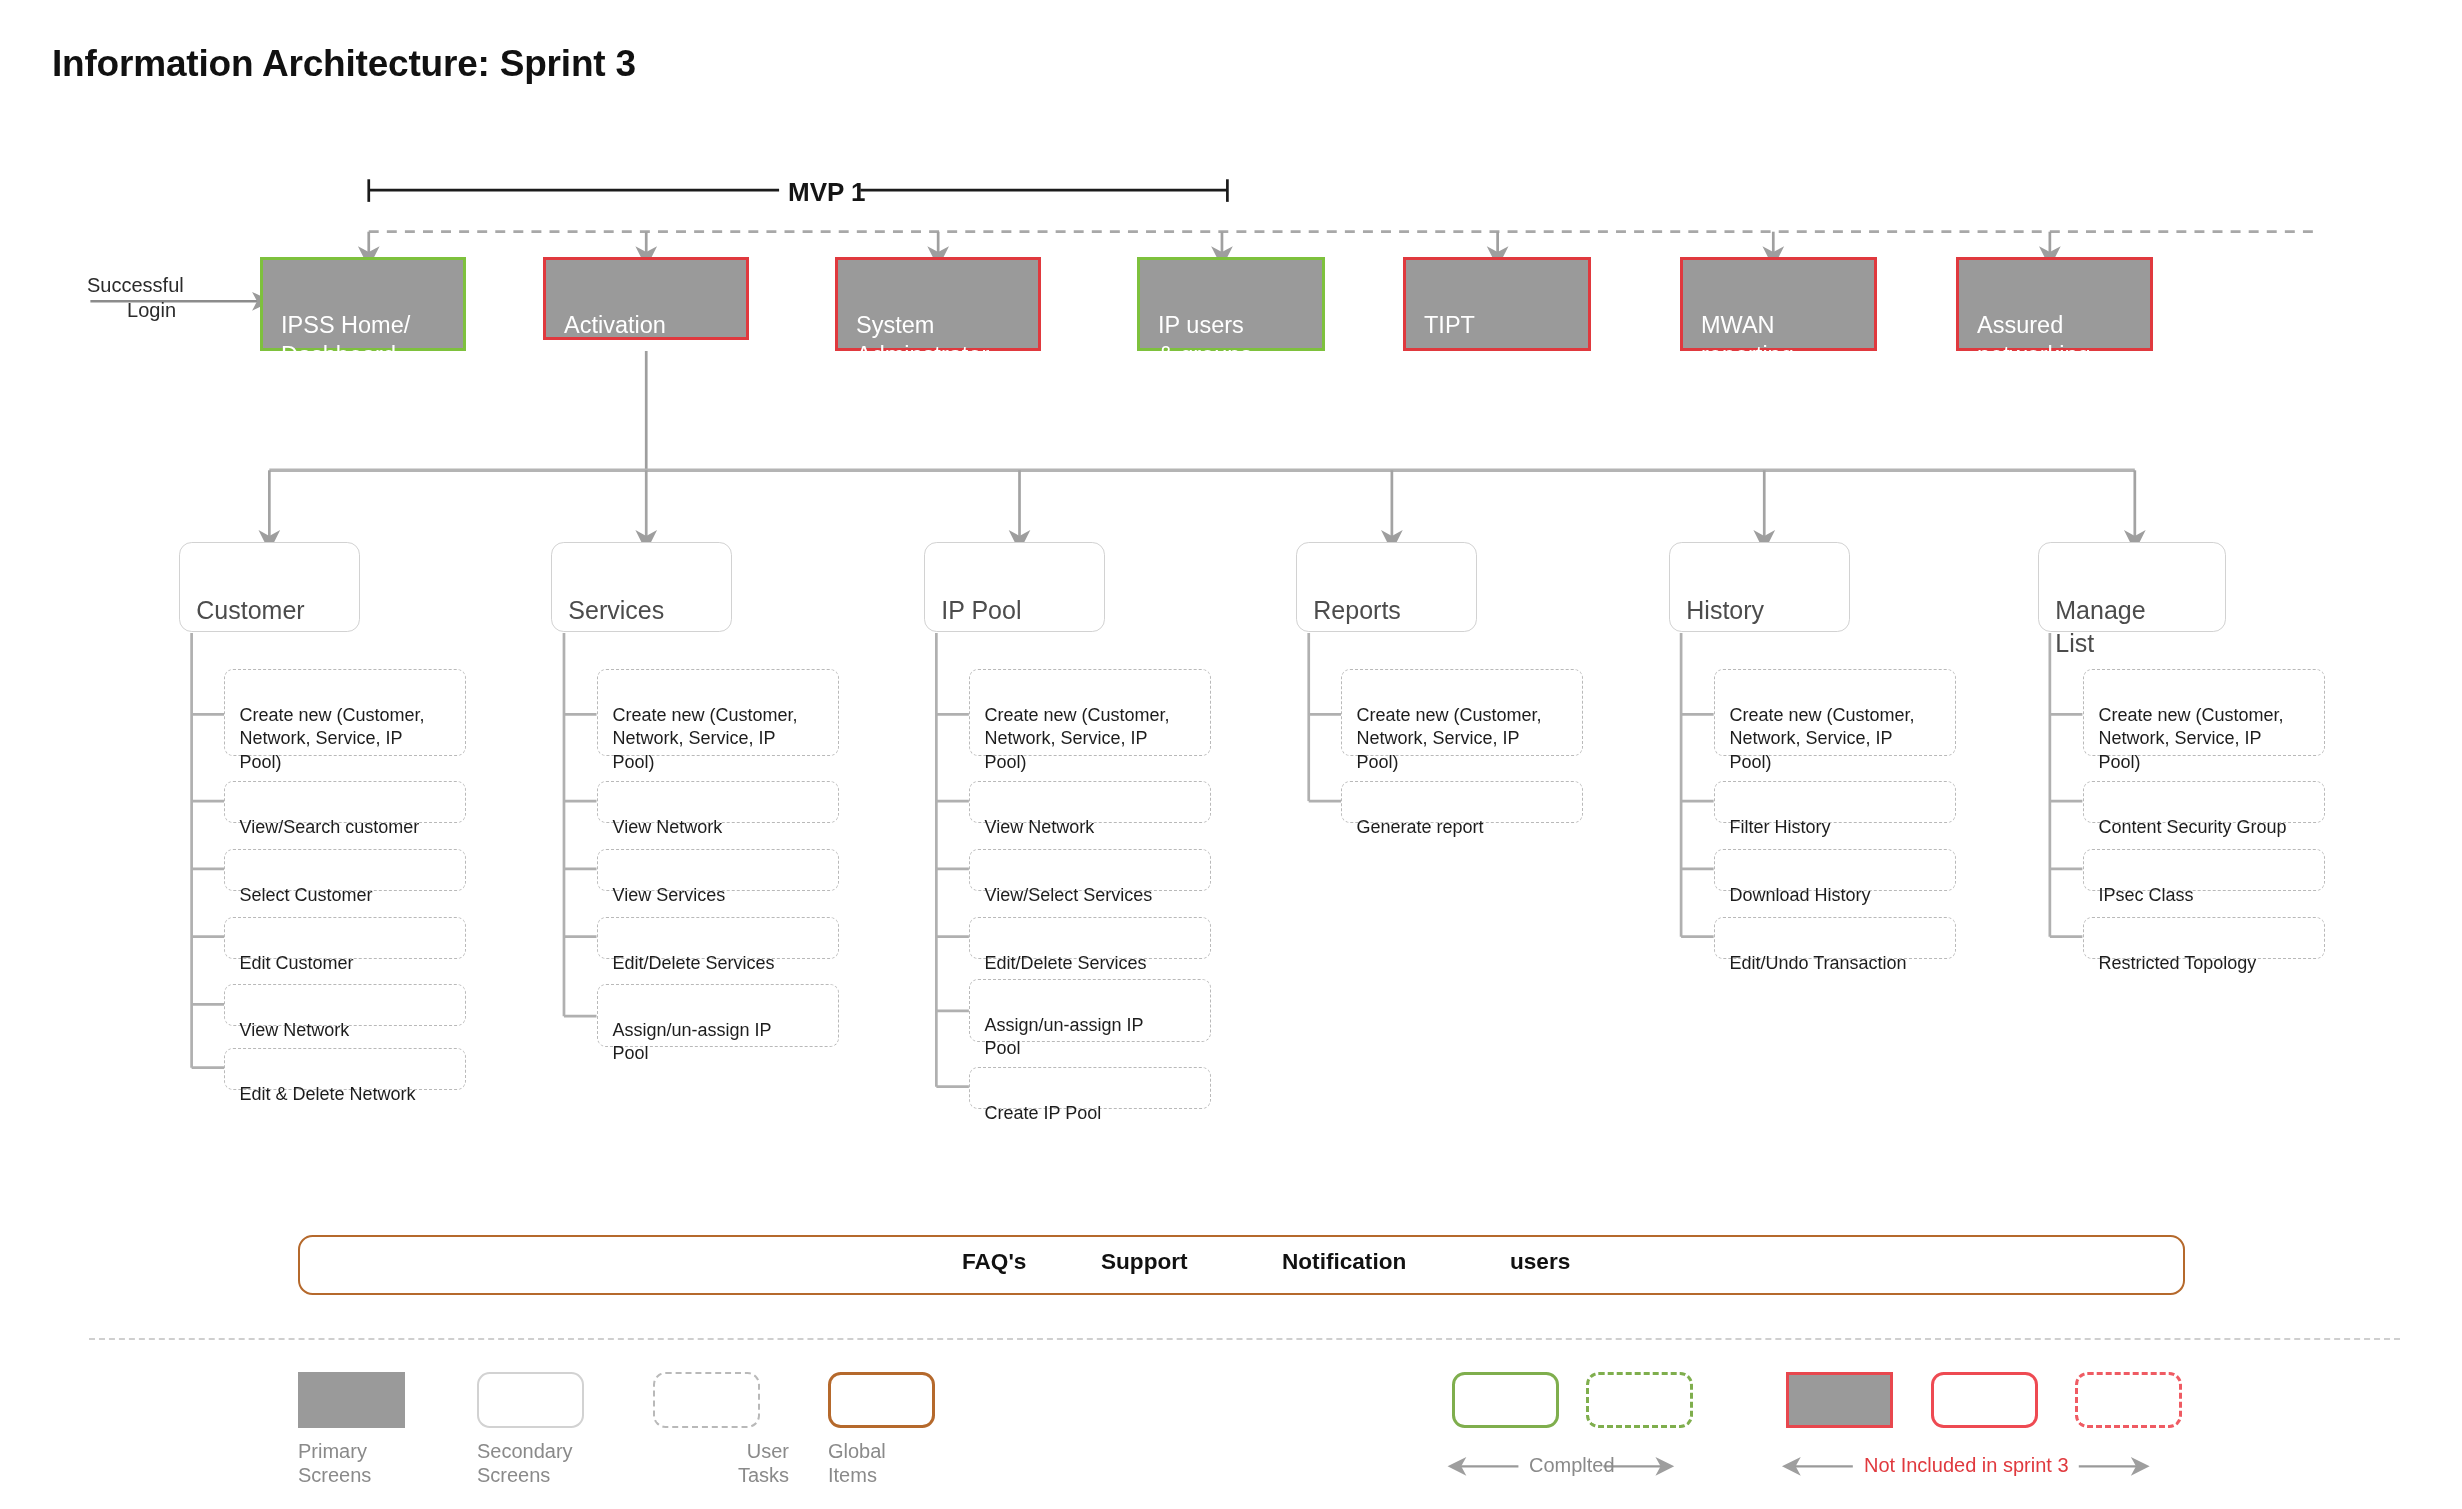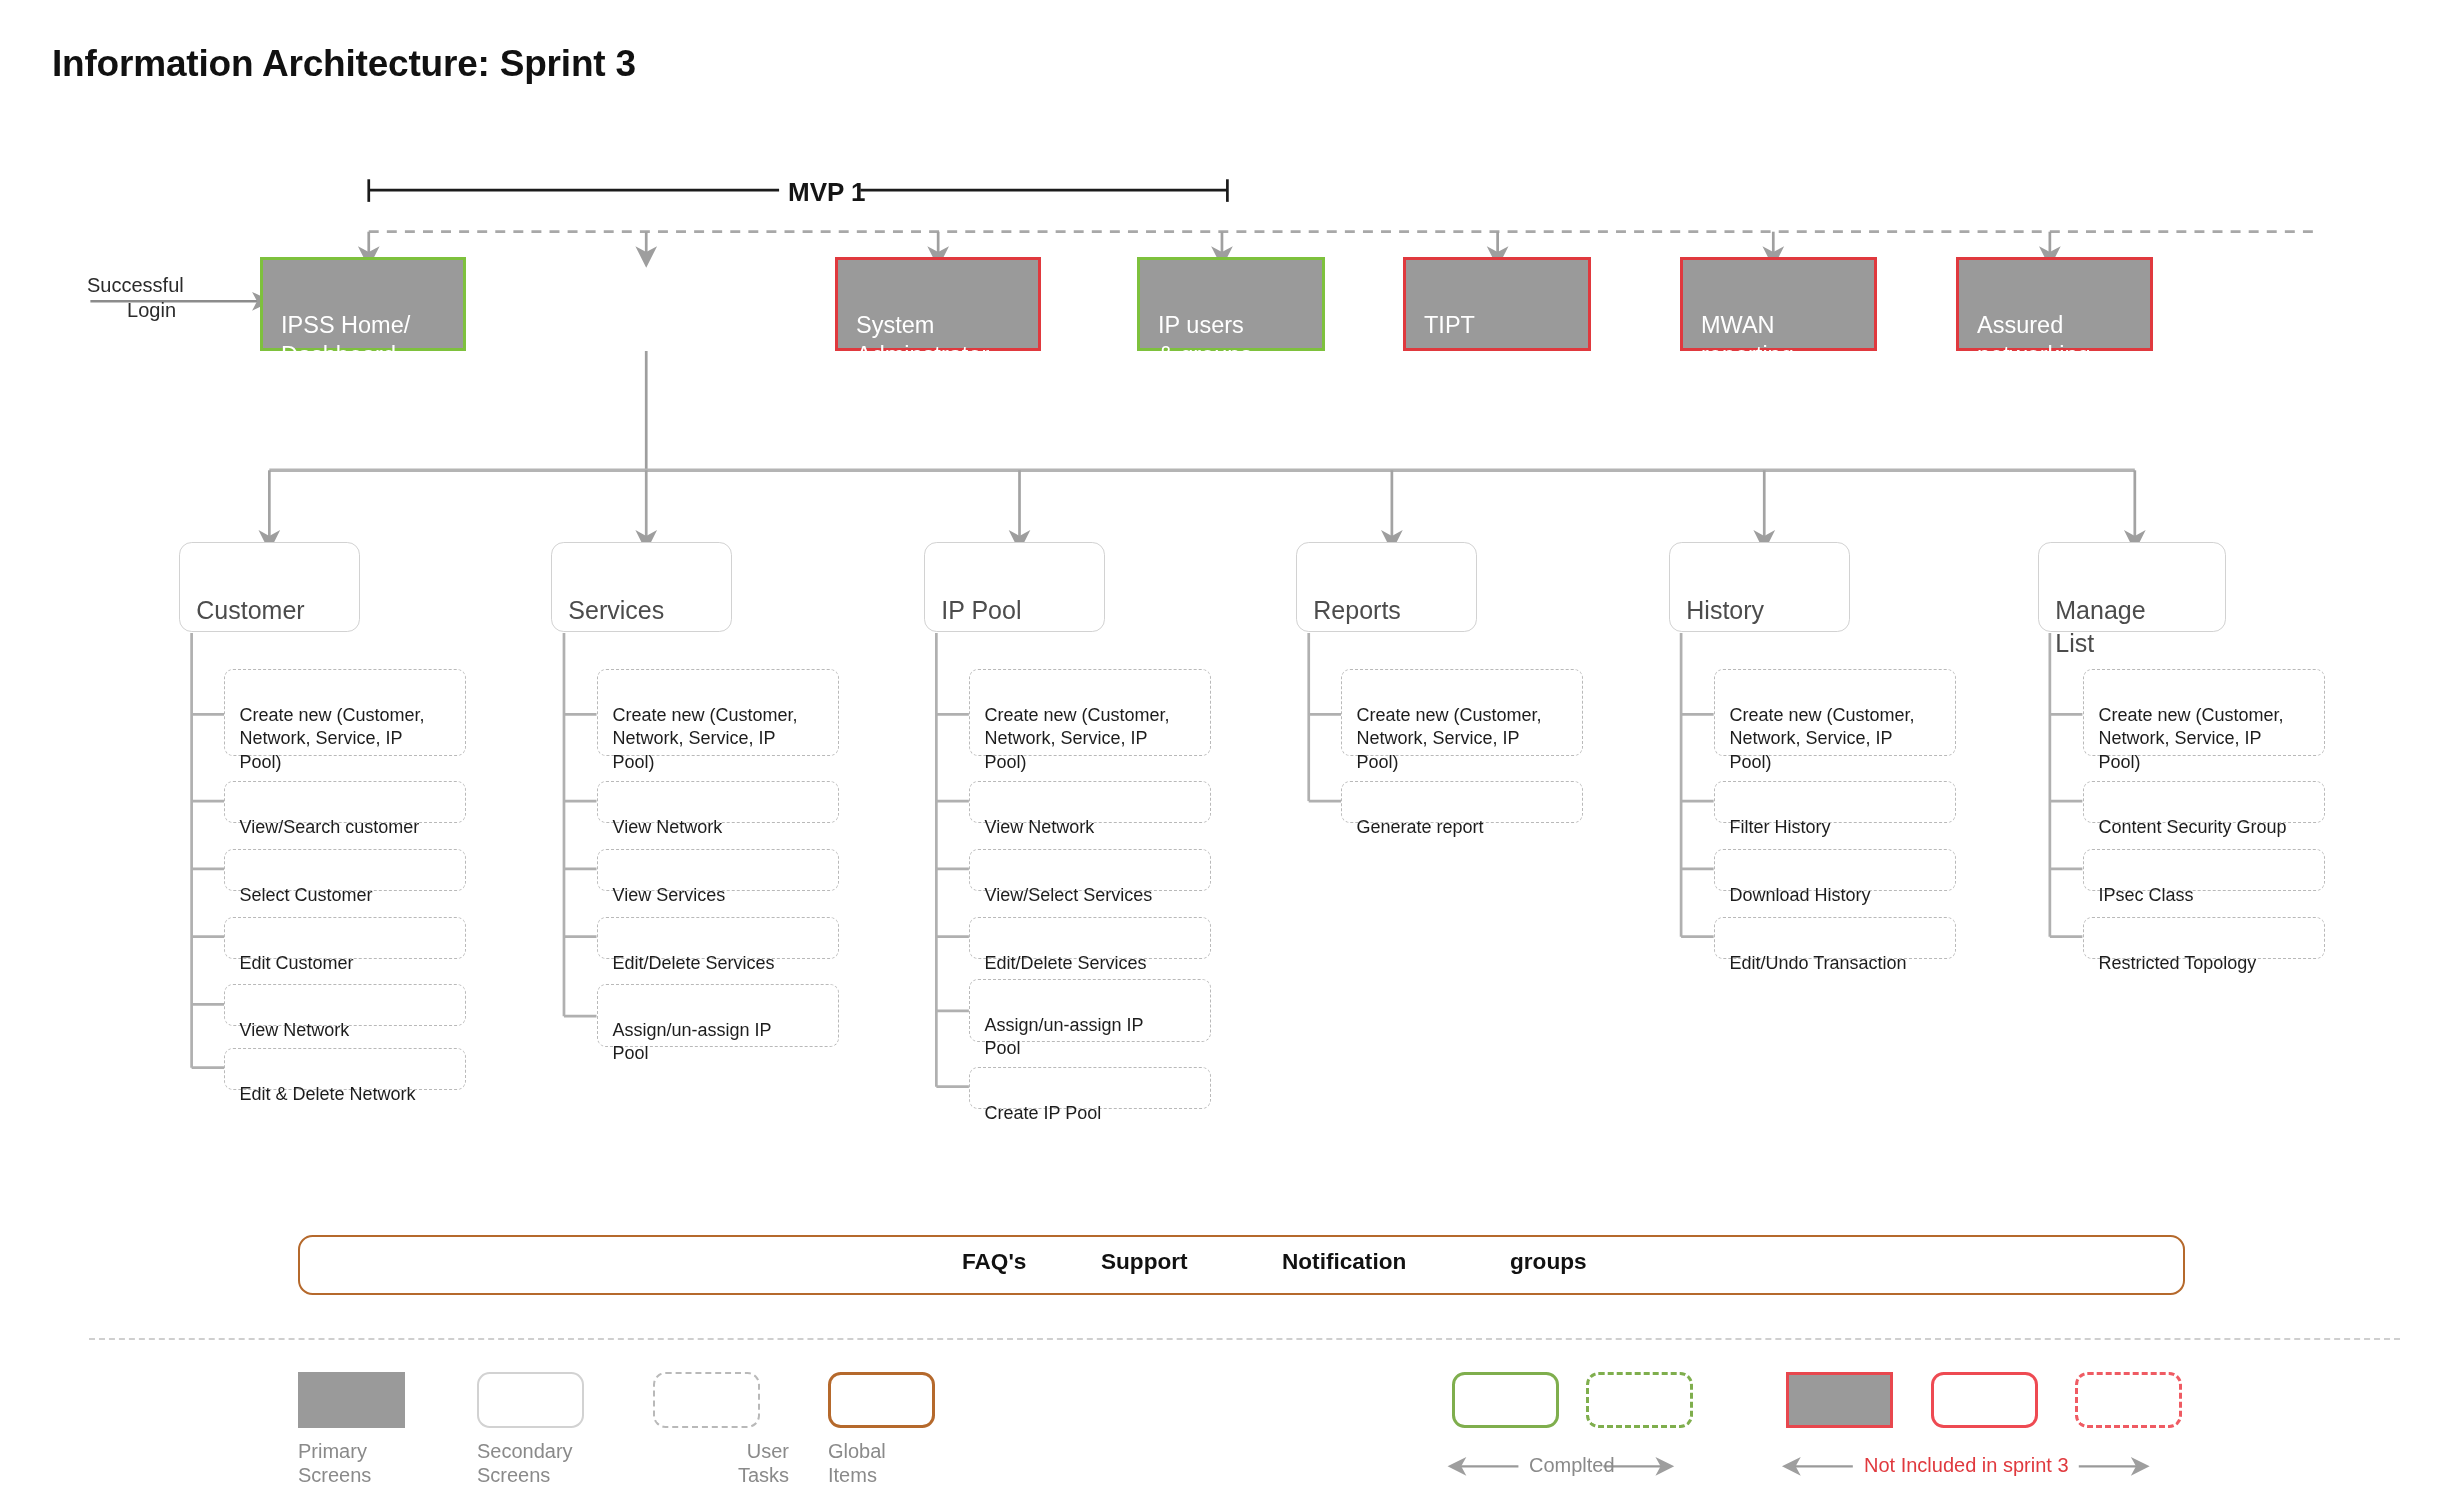--- a/index.html
+++ b/index.html
@@ -189,20 +189,23 @@
   <div class="login-label" style="left:87px;top:273px;width:89px;">Successful
 Login</div>
 
   <div class="mvp-label" style="left:788px;top:177px;">MVP 1</div>
 
   <div class="pbox green" style="left:260px;top:257px;width:206px;height:94px;">
     <span>IPSS Home/
 Dashboard</span>
   </div>
 
+  <div class="pbox red" style="left:543px;top:257px;width:206px;height:83px;">
+    <span>Activation</span>
+  </div>
 
   <div class="pbox red" style="left:835px;top:257px;width:206px;height:94px;">
     <span>System
 Adminstrator</span>
   </div>
 
   <div class="pbox green" style="left:1137px;top:257px;width:188px;height:94px;">
     <span>IP users
 &amp; groups</span>
   </div>
@@ -339,21 +342,21 @@
     <span>IPsec Class</span>
   </div>
   <div class="tbox" style="left:2083px;top:917px;width:242px;height:42px;">
     <span>Restricted Topology</span>
   </div>
 
   <div class="globalbar" style="left:298px;top:1235px;width:1887px;height:60px;"></div>
   <div class="glink" style="left:962px;top:1249px;">FAQ's</div>
   <div class="glink" style="left:1101px;top:1249px;">Support</div>
   <div class="glink" style="left:1282px;top:1249px;">Notification</div>
-  <div class="glink" style="left:1510px;top:1249px;">groups</div>
+  <div class="glink" style="left:1510px;top:1249px;">users</div>
 
   <div class="sep" style="left:89px;top:1338px;width:2311px;"></div>
 
   <div class="sw primary" style="left:298px;top:1372px;width:107px;height:56px;"></div>
   <div class="lglabel" style="left:298px;top:1439px;width:136px;">Primary
 Screens</div>
 
   <div class="sw secondary" style="left:477px;top:1372px;width:107px;height:56px;"></div>
   <div class="lglabel" style="left:477px;top:1439px;width:136px;">Secondary
 Screens</div>

